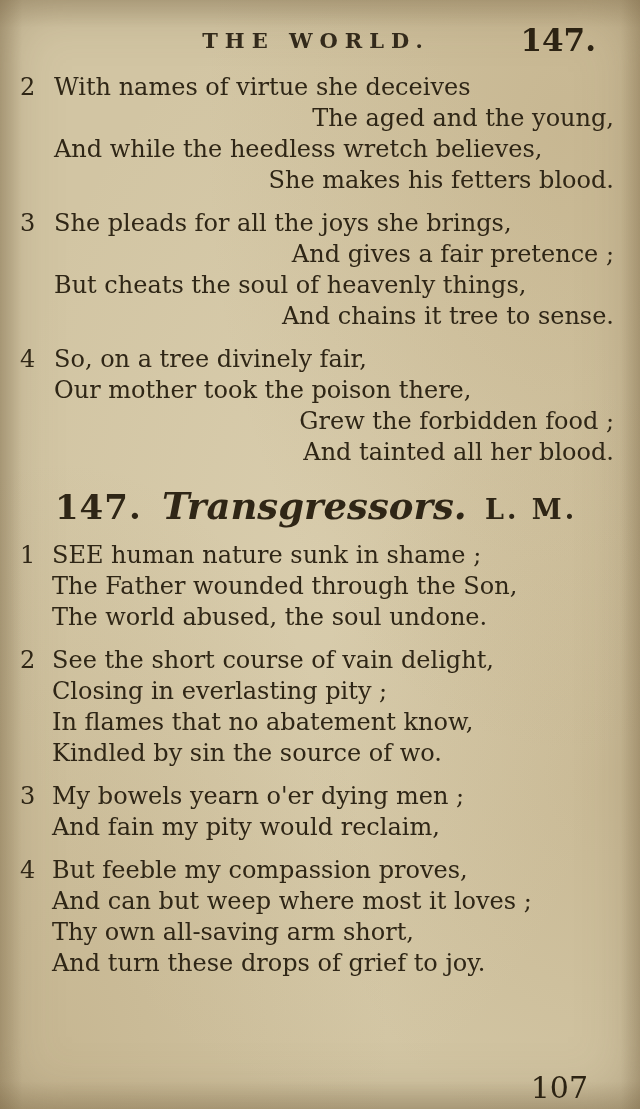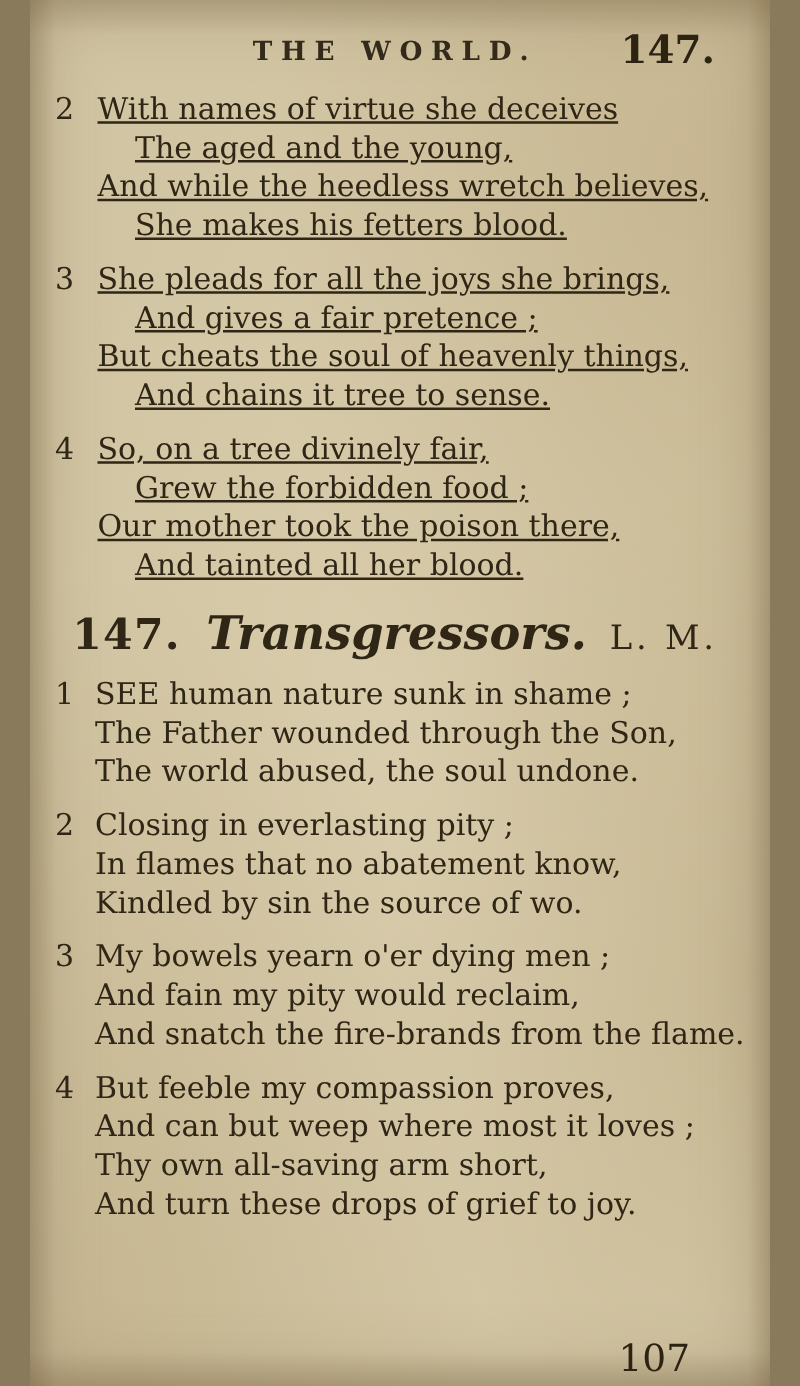--- a/index.html
+++ b/index.html
@@ -1,20 +1,20 @@
 <!DOCTYPE html>
 <html><head>
 <meta charset="utf-8">
 <style>
   html, body { margin: 0; padding: 0; }
   body { background: #8a7a5c; }
 
   .page {
     position: relative;
-    width: 592px;
+    width: 640px;
     height: 1109px;
     margin: 0 auto;
     background-color: #d2c5a3;
     background-image:
       radial-gradient(ellipse at 88% 12%, rgba(158,128,78,0.20), transparent 45%),
       radial-gradient(ellipse at 10% 95%, rgba(150,122,74,0.18), transparent 40%),
       radial-gradient(ellipse at 95% 70%, rgba(150,120,70,0.15), transparent 35%),
       radial-gradient(ellipse at 50% 50%, rgba(228,218,190,0.35), transparent 70%),
       linear-gradient(90deg, rgba(110,90,55,0.28), rgba(110,90,55,0) 3.5%, rgba(110,90,55,0) 97%, rgba(110,90,55,0.25)),
       linear-gradient(180deg, rgba(110,90,55,0.22), rgba(110,90,55,0) 2.5%, rgba(110,90,55,0) 97.5%, rgba(110,90,55,0.25));
@@ -63,51 +63,51 @@
     top: 0;
     font-size: 24px;
     line-height: 31px;
   }
   .line {
     font-size: 24px;
     line-height: 31px;
     white-space: nowrap;
   }
   .hymn-cm .line.indented { padding-left: 30px; }
-  .hymn-cm .line { padding-left: 6px; text-decoration: underline; }
-  .hymn-cm .line.indented { padding-left: 36px; }
+  .hymn-cm .line { padding-left: 6px; }
+  .hymn-cm .line.indented { padding-left: 36px; text-align: right; }
   .hymn-lm .line { padding-left: 4px; }
 
   
   .hymn-heading {
     margin: 16px 0 12px 0;
     text-align: center;
     white-space: nowrap;
   }
   .hymn-heading .h-number {
     font-size: 34px;
     font-weight: bold;
     letter-spacing: 1px;
   }
   .hymn-heading .h-title {
     font-size: 37px;
     font-style: italic;
     margin: 0 10px 0 12px;
   }
   .hymn-heading .h-meter {
     font-size: 27px;
-    font-weight: normal;
+    font-weight: bold;
     letter-spacing: 3px;
   }
 
   
   .page-footer {
     position: absolute;
     bottom: 4px;
-    right: 64px;
+    right: 52px;
     font-size: 30px;
     color: #2c2313;
   }
 </style>
 </head>
 <body>
 
 <div class="page">
 
   <header class="page-header">
@@ -129,22 +129,22 @@
       <span class="verse-number">3</span>
       <div class="line">She pleads for all the joys she brings,</div>
       <div class="line indented">And gives a fair pretence ;</div>
       <div class="line">But cheats the soul of heavenly things,</div>
       <div class="line indented">And chains it tree to sense.</div>
     </div>
 
     <div class="verse">
       <span class="verse-number">4</span>
       <div class="line">So, on a tree divinely fair,</div>
+      <div class="line">Our mother took the poison there,</div>
       <div class="line indented">Grew the forbidden food ;</div>
-      <div class="line">Our mother took the poison there,</div>
       <div class="line indented">And tainted all her blood.</div>
     </div>
 
   </section>
 
   <h2 class="hymn-heading">
     <span class="h-number">147.</span>
     <span class="h-title">Transgressors.</span>
     <span class="h-meter">L. M.</span>
   </h2>
@@ -153,30 +153,30 @@
 
     <div class="verse">
       <span class="verse-number">1</span>
       <div class="line">SEE human nature sunk in shame ;</div>
       <div class="line">The Father wounded through the Son,</div>
       <div class="line">The world abused, the soul undone.</div>
     </div>
 
     <div class="verse">
       <span class="verse-number">2</span>
+      <div class="line">See the short course of vain delight,</div>
       <div class="line">Closing in everlasting pity ;</div>
       <div class="line">In flames that no abatement know,</div>
       <div class="line">Kindled by sin the source of wo.</div>
     </div>
 
     <div class="verse">
       <span class="verse-number">3</span>
       <div class="line">My bowels yearn o'er dying men ;</div>
       <div class="line">And fain my pity would reclaim,</div>
-      <div class="line">And snatch the fire-brands from the flame.</div>
     </div>
 
     <div class="verse">
       <span class="verse-number">4</span>
       <div class="line">But feeble my compassion proves,</div>
       <div class="line">And can but weep where most it loves ;</div>
       <div class="line">Thy own all-saving arm short,</div>
       <div class="line">And turn these drops of grief to joy.</div>
     </div>
 

